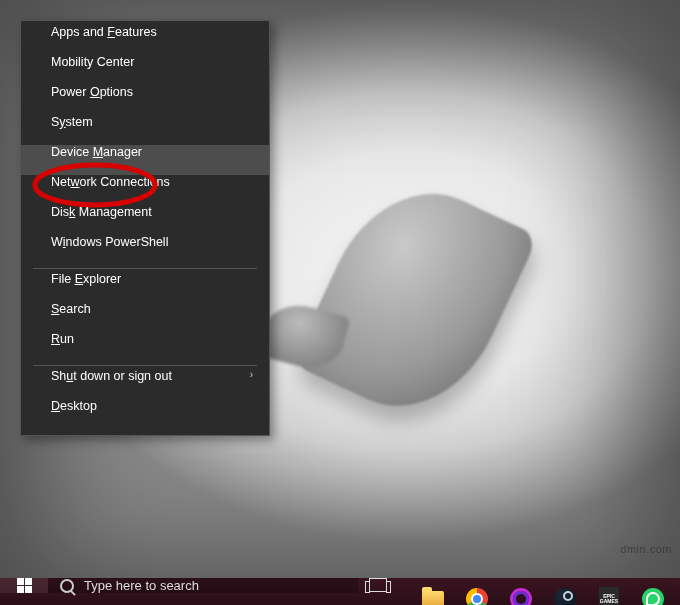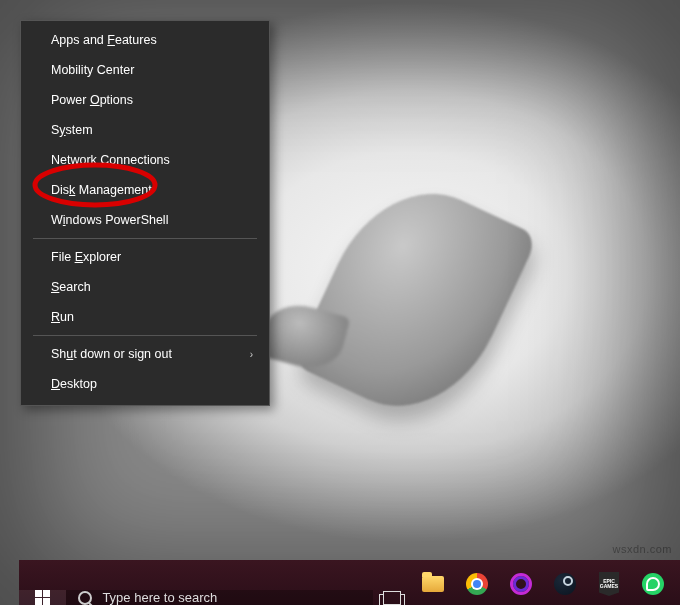--- a/index.html
+++ b/index.html
@@ -59,21 +59,21 @@
     width: 250px;
     background: #2b2b2b;
     border: 1px solid #555;
     color: #fff;
     font-size: 12.5px;
     padding: 4px 0 6px 0;
     box-shadow: 4px 4px 10px rgba(0,0,0,0.4);
   }
   .winx-menu .item {
     display: flex;
-    align-items: center;
+    align-items: flex-start;
     justify-content: space-between;
     height: 30px;
     padding: 0 16px 0 30px;
     cursor: default;
     white-space: nowrap;
   }
   .winx-menu .item.hover {
     background: #4d4d4d;
   }
   .winx-menu .sep {
@@ -96,26 +96,25 @@
     pointer-events:none;
   }
   .highlight-ellipse svg{width:100%;height:100%;}
 
   
   .taskbar {
     position: absolute;
     left: 0;
     right: 0;
     bottom: 0;
-    height: 45px;
+    height: 27px;
     background: linear-gradient(#3a1520, #2a0e18);
     display: flex;
-    align-items: flex-end;
+    align-items: flex-start;
     color: #fff;
-    margin-left: 19px;
   }
   .start-btn {
     width: 48px;
     display:flex;
     align-items:center;
     justify-content:center;
     background: rgba(255,255,255,0.08);
   }
   .win-logo{
     display:grid;
@@ -177,35 +176,38 @@
   .ico-epic{width:20px;height:24px;background:#2a2a2a;display:flex;align-items:center;justify-content:center;font-size:5px;color:#fff;font-weight:bold;line-height:1.1;text-align:center;clip-path:polygon(0 0,100% 0,100% 85%,50% 100%,0 85%);}
   .ico-whatsapp{width:22px;height:22px;border-radius:50%;background:#25d366;position:relative;}
   .ico-whatsapp::after{content:"";position:absolute;inset:4px;border:2px solid #fff;border-radius:50%;border-bottom-left-radius:2px;}
 </style>
 </head>
 <body>
 
 <div class="desktop">
   <div class="leaf"></div>
   <div class="vignette"></div>
-  <div class="watermark">wsxdn.com</div>
+  <div class="watermark">dmin.com</div>
 </div>
 
 <div class="winx-menu" id="winx-menu">
     <div class="item">
       <span>Apps and <span class="underline">F</span>eatures</span>
     </div>
     <div class="item">
       <span>Mobility Center</span>
     </div>
     <div class="item">
       <span>Power <span class="underline">O</span>ptions</span>
     </div>
     <div class="item">
       <span>S<span class="underline">y</span>stem</span>
+    </div>
+    <div class="item hover">
+      <span>Device <span class="underline">M</span>anager</span>
     </div>
     <div class="item">
       <span>Net<span class="underline">w</span>ork Connections</span>
     </div>
     <div class="item">
       <span>Dis<span class="underline">k</span> Management</span>
     </div>
     <div class="item">
       <span>W<span class="underline">i</span>ndows PowerShell</span>
     </div>

